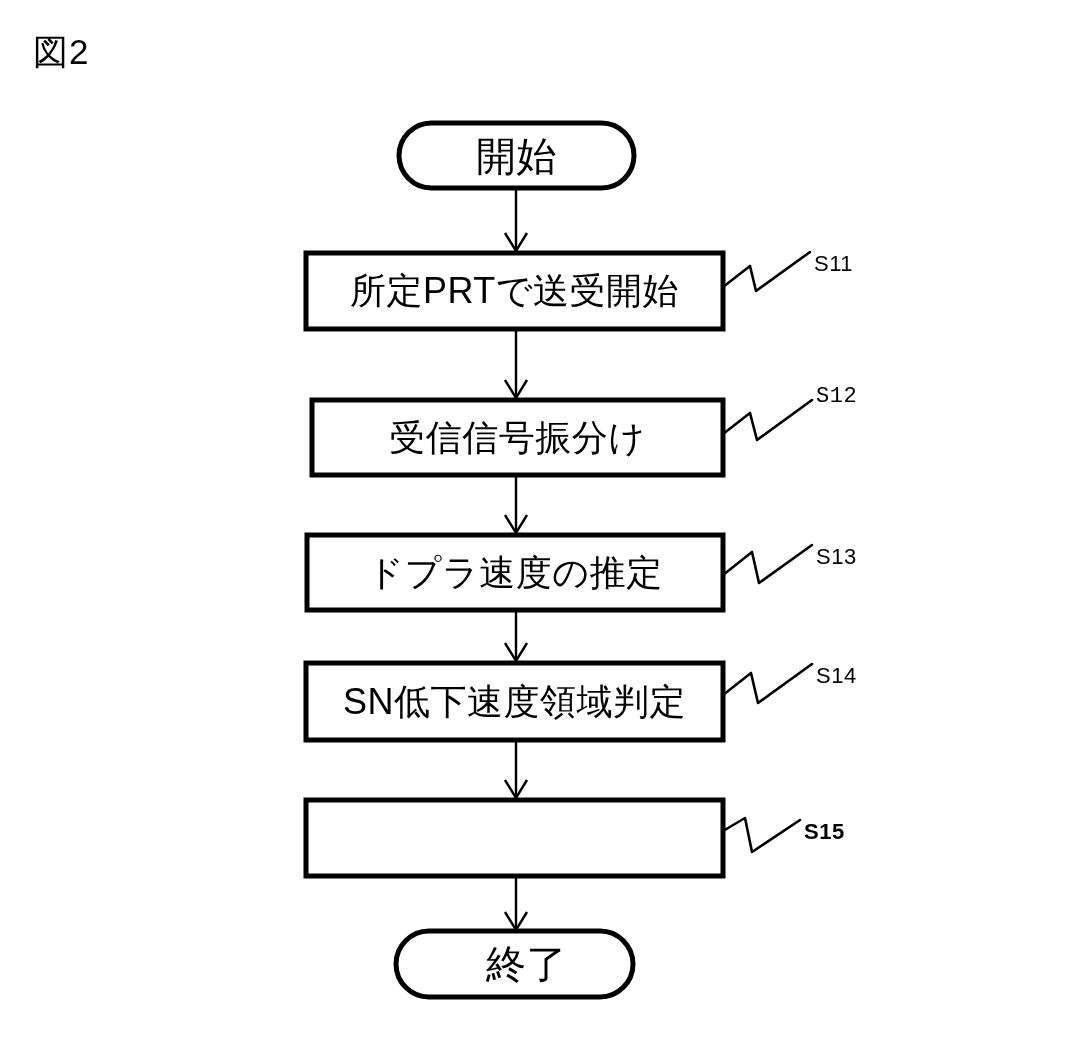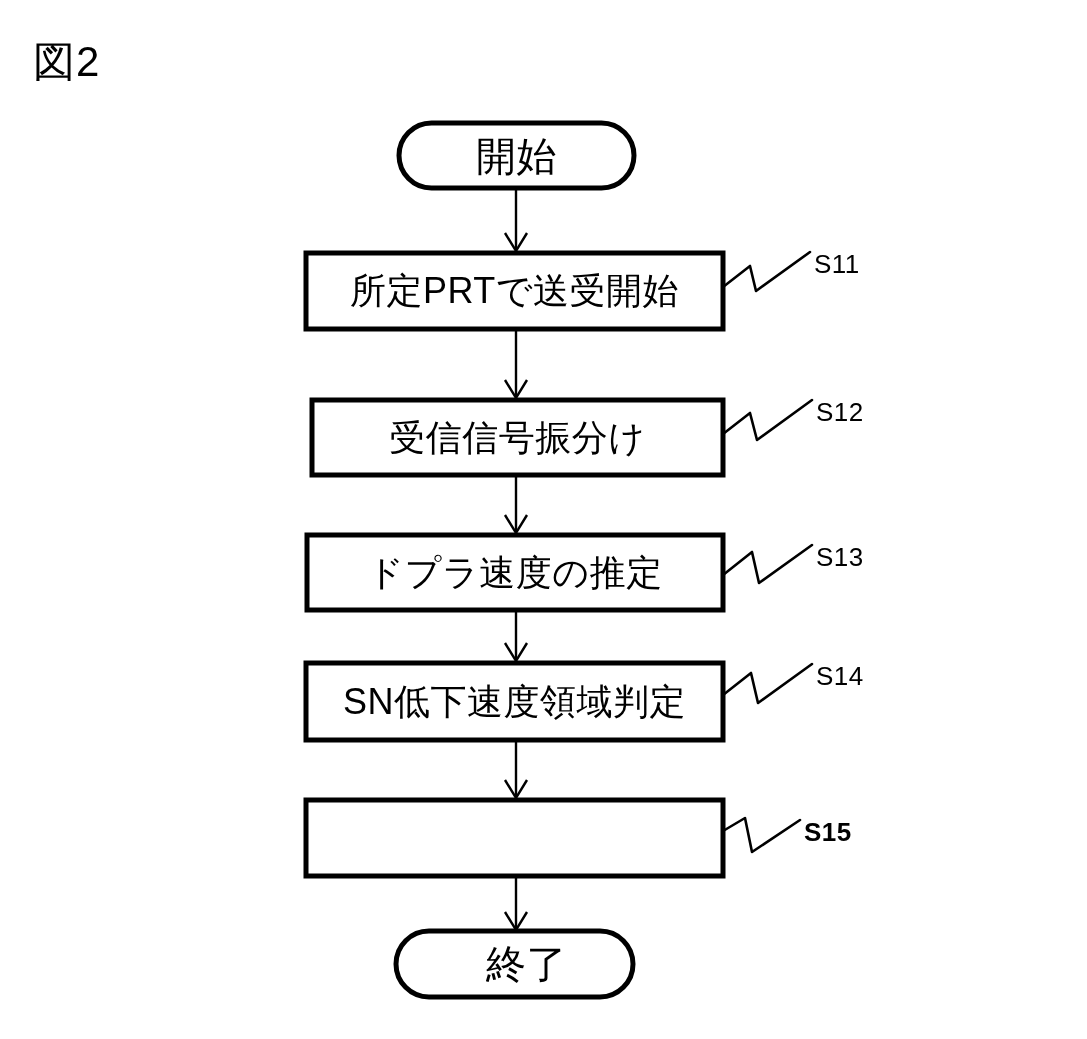--- a/index.html
+++ b/index.html
@@ -17,22 +17,22 @@
   }
   #figure-root {
     position: absolute;
     left: 0; top: 0;
     width: 1087px;
     height: 1039px;
   }
   .fig-title {
     position: absolute;
     left: 33px;
-    top: 40px;
-    font-size: 42px;
+    top: 30px;
+    font-size: 35px;
     line-height: 44px;
     font-weight: 400;
     letter-spacing: 1px;
     color: #000;
     white-space: nowrap;
   }
   
   #flow-svg {
     position: absolute;
     left: 0; top: 0;
@@ -51,21 +51,21 @@
     line-height: 34px;
     letter-spacing: 0.5px;
     color: #000;
     white-space: nowrap;
   }
   .node-label.process {
     font-size: 36px;
   }
   .step-tag {
     position: absolute;
-    font-size: 26px;
+    font-size: 22px;
     line-height: 32px;
     letter-spacing: 0.5px;
     color: #000;
     white-space: nowrap;
   }
   .hit-region {
     position: absolute;
     background: transparent;
   }
 </style>
@@ -136,21 +136,21 @@
   <div class="node-label process" style="left:312px; top:400px; width:411px; height:75px;">受信信号振分け</div>
 
   <div class="node-label process" style="left:307px; top:535px; width:416px; height:75px;">ドプラ速度の推定</div>
 
   <div class="node-label process" style="left:306px; top:663px; width:417px; height:77px;">SN低下速度領域判定</div>
 
 
   <div class="node-label" style="left:408px; top:931px; width:237px; height:66px;">終了</div>
 
   <div class="step-tag" style="left:814px; top:248px;">S11</div>
-  <div class="step-tag" style="left:816px; top:396px;">S12</div>
+  <div class="step-tag" style="left:816px; top:381px;font-family:Liberation Mono, monospace;">S12</div>
   <div class="step-tag" style="left:816px; top:541px;">S13</div>
   <div class="step-tag" style="left:816px; top:660px;">S14</div>
   <div class="step-tag" style="left:804px; top:816px;font-weight:bold;">S15</div>
 
   <div class="hit-region" style="left:399px; top:123px; width:235px; height:65px;"></div>
   <div class="hit-region" style="left:306px; top:253px; width:417px; height:76px;"></div>
   <div class="hit-region" style="left:312px; top:400px; width:411px; height:75px;"></div>
   <div class="hit-region" style="left:307px; top:535px; width:416px; height:75px;"></div>
   <div class="hit-region" style="left:306px; top:663px; width:417px; height:77px;"></div>
   <div class="hit-region" style="left:306px; top:800px; width:417px; height:76px;"></div>

